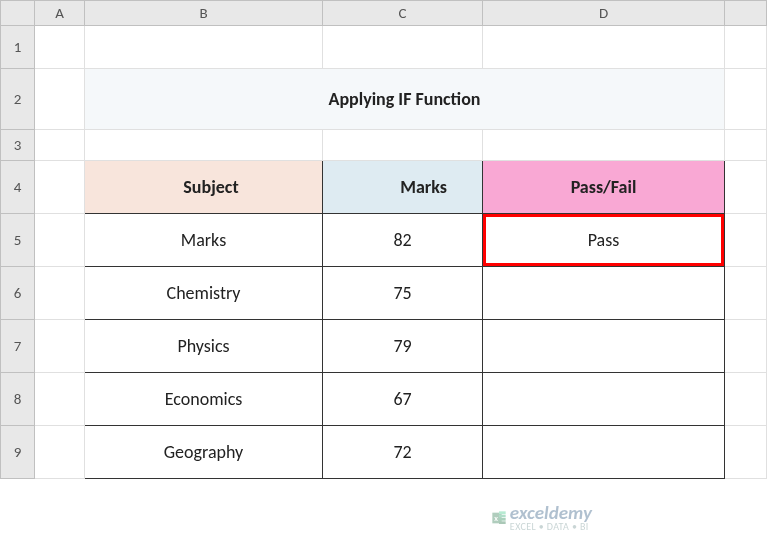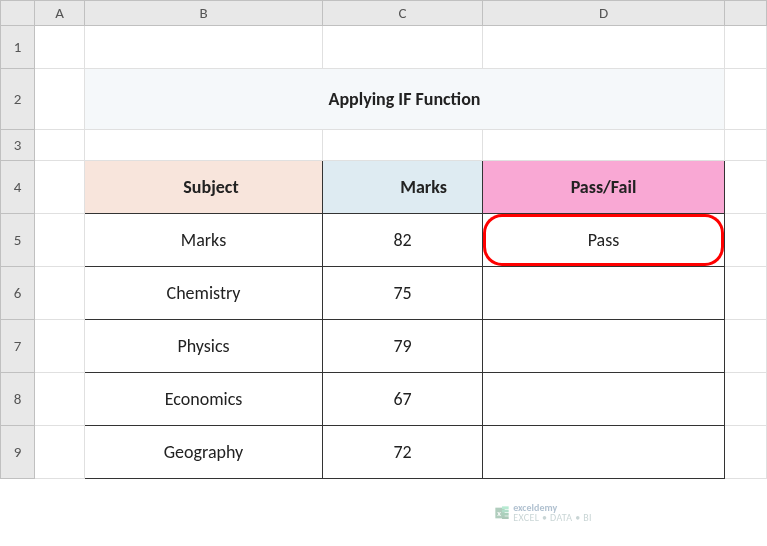--- a/index.html
+++ b/index.html
@@ -71,40 +71,40 @@
     }
     .hdr-subject { background: #f8e5dc; padding-left: 16px; }
     .hdr-marks { background: #deebf2; padding-left: 43px; }
     .hdr-passfail { background: #f9a8d4; }
     .data-cell {
       border: 1px solid #333 !important;
       font-size: 18px;
     }
     .highlight {
       box-shadow: inset 0 0 0 3px #ff0000;
-      border-radius: 19px;
     }
     .watermark {
       position: absolute;
       right: 175px;
       top: 503px;
       opacity: 0.35;
       display: flex;
       align-items: center;
       font-size: 12px;
       color: #1f4e79;
     }
     .watermark-icon {
       width: 16px;
       height: 16px;
       margin-right: 3px;
     }
     .watermark-text {
       font-weight: bold;
-      font-size: 10px;
+      font-style: italic;
+      font-size: 19px;
       line-height: 1;
     }
     .watermark-sub {
       font-size: 10px;
       letter-spacing: 0.4px;
       color: #688;
       line-height: 1;
     }
   </style>
 </head>

